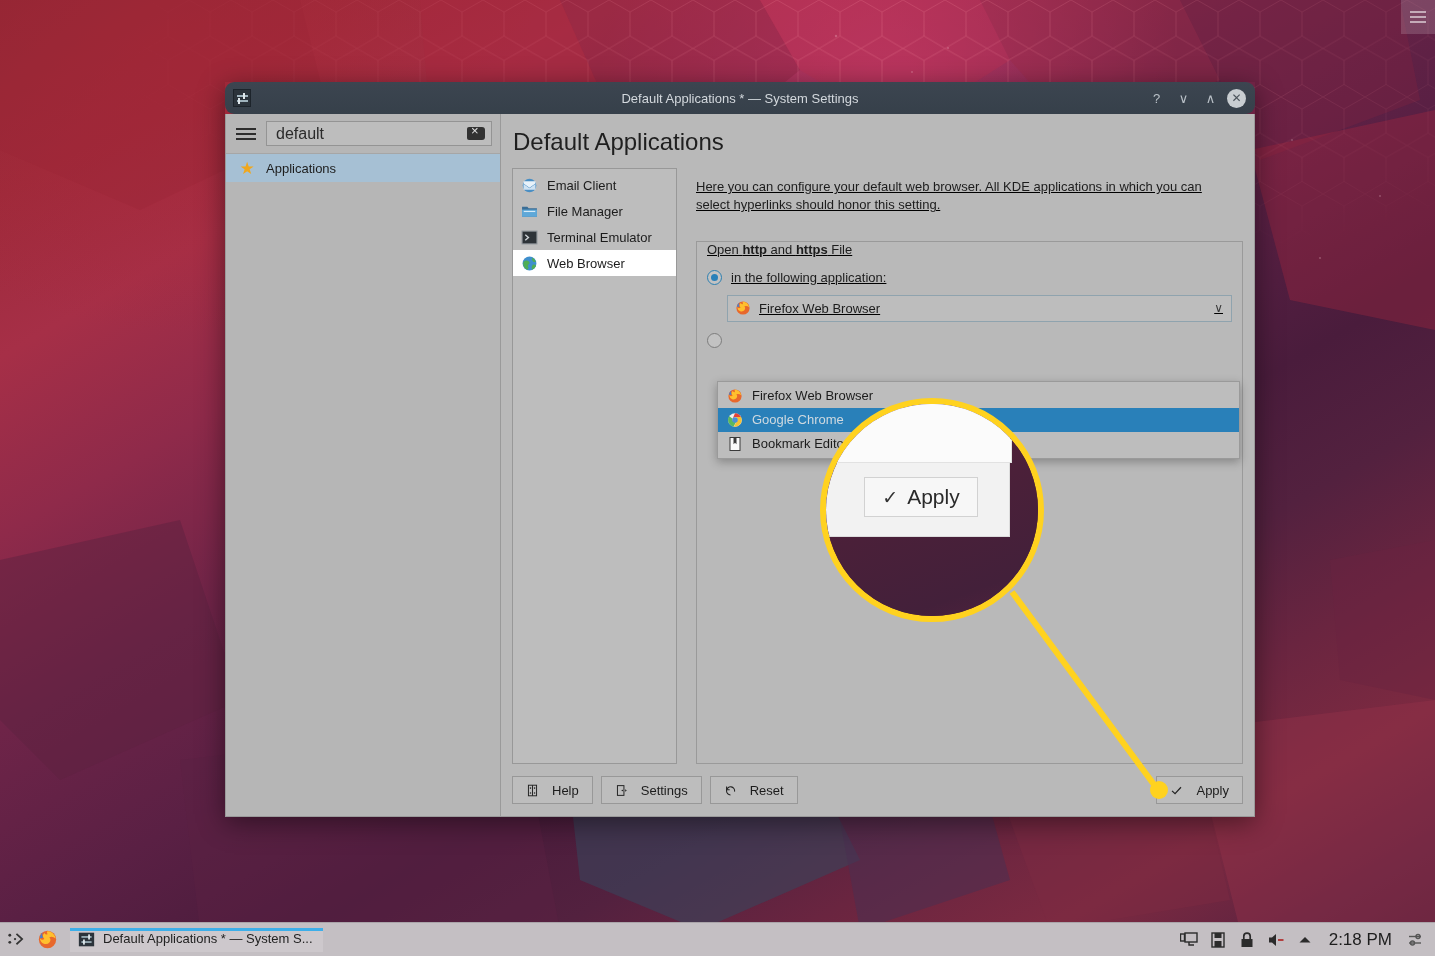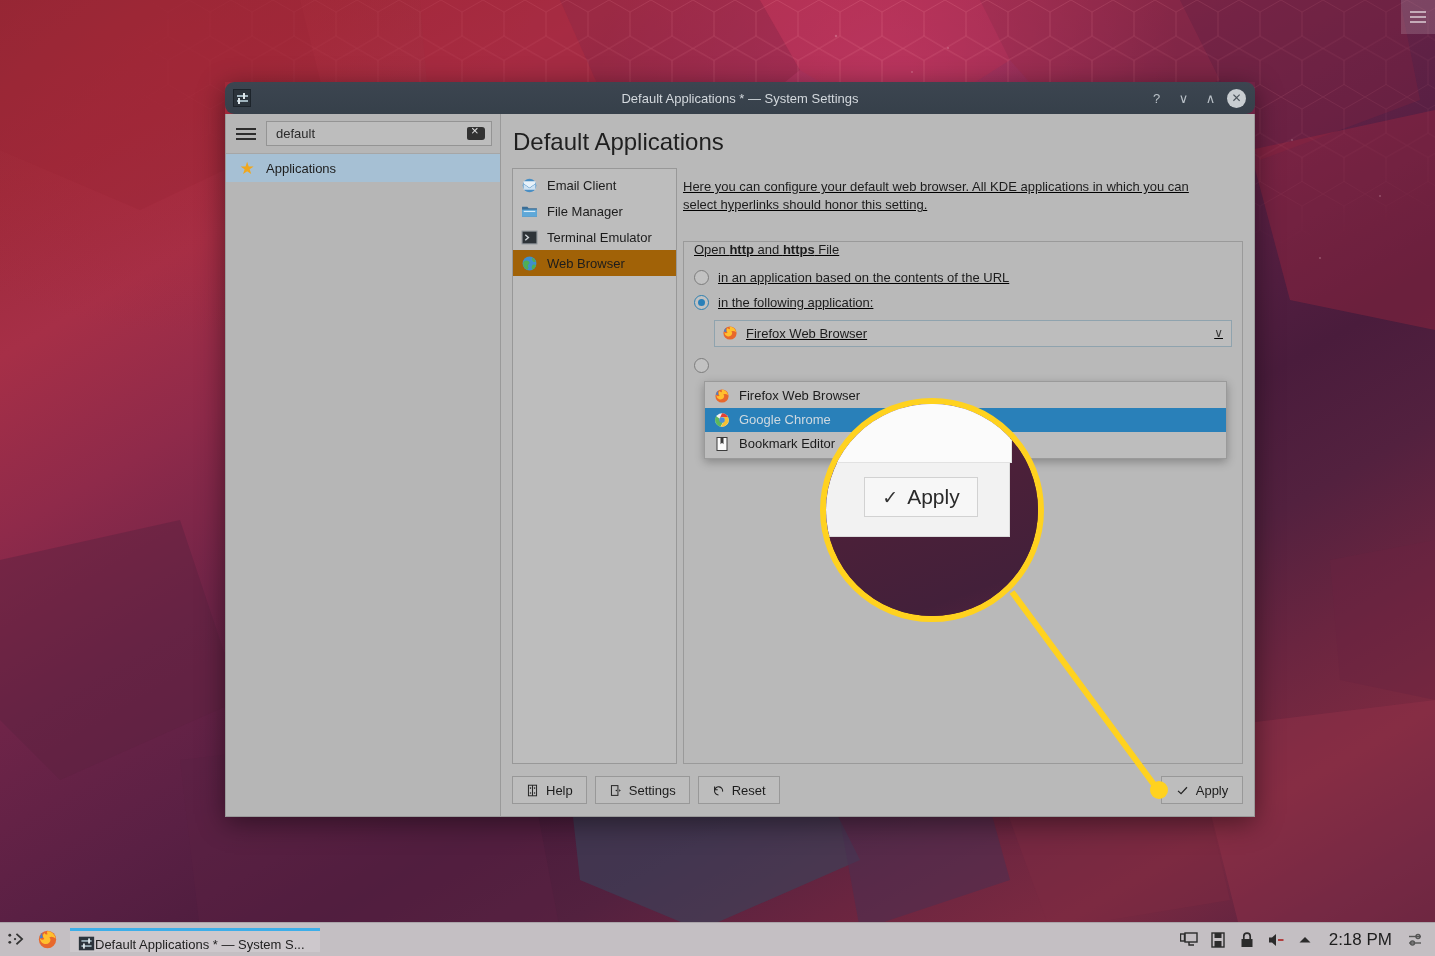--- a/index.html
+++ b/index.html
@@ -149,21 +149,21 @@
   #hamburger i { display: block; height: 2px; background: #2d2d2d; }
 
   #search-box {
     flex: 1;
     height: 25px;
     background: #bdbdbd;
     border: 1px solid #949494;
     display: flex; align-items: center;
     padding: 0 6px 0 9px;
   }
-  #search-text { flex: 1; font-size: 13px; color: #2b2b2b; }
+  #search-text { flex: 1; font-size: 16px; color: #2b2b2b; }
   #clear-icon {
     width: 18px; height: 13px;
     background: #323232;
     position: relative;
     border-radius: 2px 3px 3px 2px;
     flex: none;
   }
   #clear-icon::before {
     content: ""; position: absolute;
     left: -4px; top: 0.5px;
@@ -205,39 +205,39 @@
   }
   #page-title {
     font-size: 24px; color: #1f1f1f;
     padding: 14px 0 12px 12px;
     font-weight: normal;
   }
   #content-main {
     flex: 1;
     display: flex;
     padding: 0 11px 0 11px;
-    gap: 6px;
+    gap: 19px;
     min-height: 0;
   }
 
   #component-list {
     width: 165px;
     background: #bdbdbd;
     border: 1px solid #989898;
     padding-top: 3px;
     flex: none;
   }
   .comp-item {
     height: 26px;
     display: flex; align-items: center;
     gap: 9px;
     padding-left: 8px;
     font-size: 13px; color: #1c1c1c;
   }
-  .comp-item.selected { background: #a16207; }
+  .comp-item.selected { background: #ffffff; }
   .comp-ic { width: 17px; height: 17px; flex: none; }
 
   #detail-pane {
     flex: 1;
     display: flex; flex-direction: column; text-decoration: underline;
   }
   #desc {
     font-size: 13px; color: #1d1d1d;
     line-height: 1.42;
     padding: 10px 14px 0 0;
@@ -322,21 +322,21 @@
     padding: 0 11px;
     gap: 8px;
     background: #b9b9b9;
   }
   .kbtn {
     height: 28px;
     min-width: 74px;
     background: #bdbdbd;
     border: 1px solid #989898;
     display: flex; align-items: center; justify-content: center;
-    gap: 7px;
+    gap: 13px;
     font-size: 13px; color: #1c1c1c;
     padding: 0 13px;
   }
   #apply-btn { margin-left: auto; min-width: 82px; }
 
   
   #callout-line {
     position: absolute;
     z-index: 40;
     pointer-events: none;
@@ -416,21 +416,22 @@
     color: #333; font-size: 15px;
   }
   .tb-icon-btn {
     width: 34px; height: 34px;
     display: flex; align-items: center; justify-content: center;
   }
   #tb-task {
     margin-left: 6px;
     height: 24px;
     min-width: 250px;
-    display: flex; align-items: flex-end;
+    display: flex; align-items: flex-start;
+    gap: 8px;
     padding: 0 10px 0 8px;
     background: #cdc8cc;
     border-top: 3px solid #3daee9;
     font-size: 13px; color: #222;
   }
   #tray {
     margin-left: auto;
     display: flex; align-items: center;
     gap: 11px; padding-right: 10px;
     color: #2b2b2b;
@@ -572,24 +573,20 @@
             </div>
           </div>
 
           <div id="detail-pane">
             <div id="desc">Here you can configure your default web browser. All KDE applications in which you can select hyperlinks should honor this setting.</div>
 
             <div id="groupbox">
               <div id="gb-inner">
                 <div id="urls-line"><span>Open </span><b>http</b><span> and </span><b>https</b><span> File</span></div>
 
-                <div class="radio-row">
-                  <span class="radio"></span>
-                  <span>in an application based on the contents of the URL</span>
-                </div>
 
                 <div class="radio-row">
                   <span class="radio checked"></span>
                   <span>in the following application:</span>
                 </div>
 
                 <div id="combo">
                   <svg class="ico" viewBox="0 0 16 16">
                     <circle cx="8" cy="8" r="6.6" fill="#e8682c"></circle>
                     <path d="M8 1.6 Q13 2.4 14.2 7.2 Q12 5.4 9.4 6.2 Q11 8 9.6 10 Q8 12 5.2 11.2 Q2.6 10.2 2.2 7 Q3.8 9 5.6 7.6 Q3.4 5.4 5.6 3 Q6.6 4.6 8 4 Q7.2 2.8 8 1.6 Z" fill="#ffc02e"></path>

